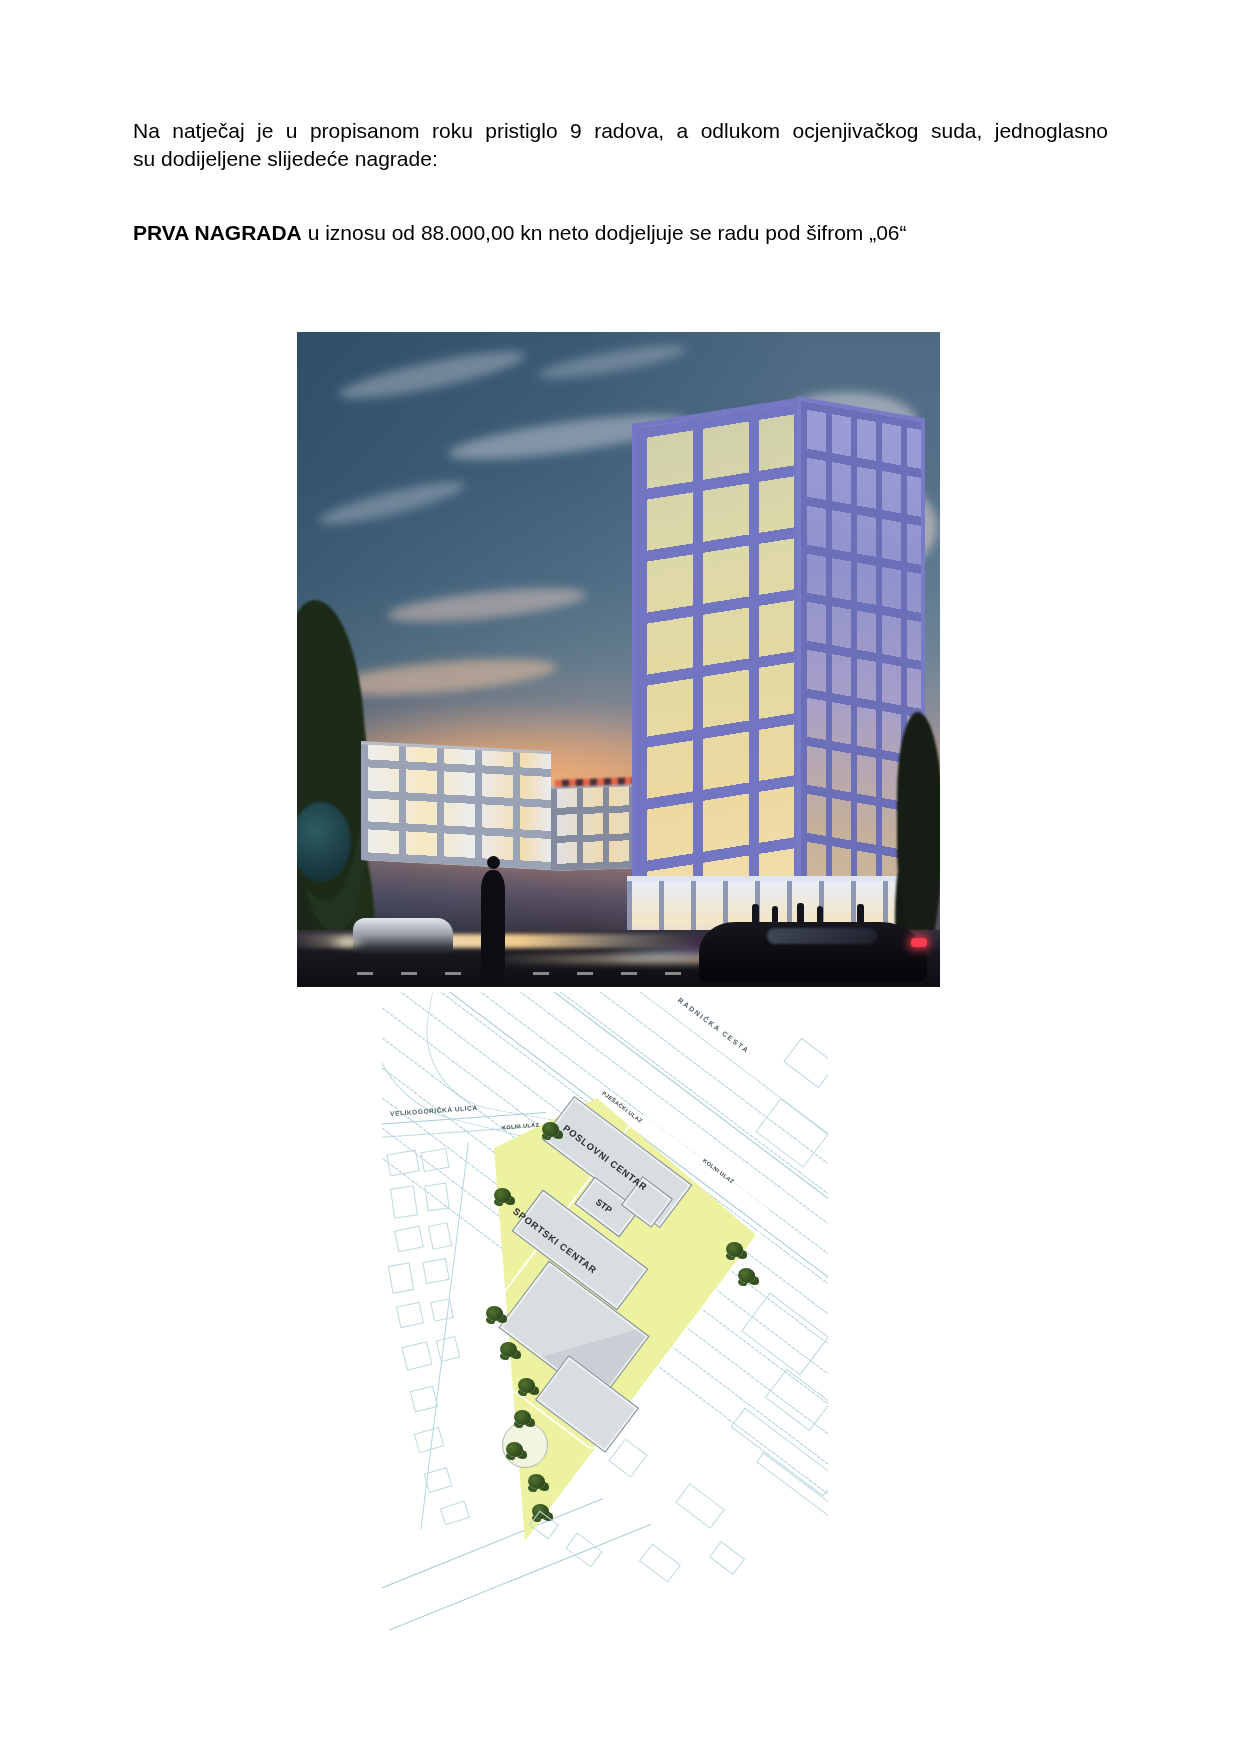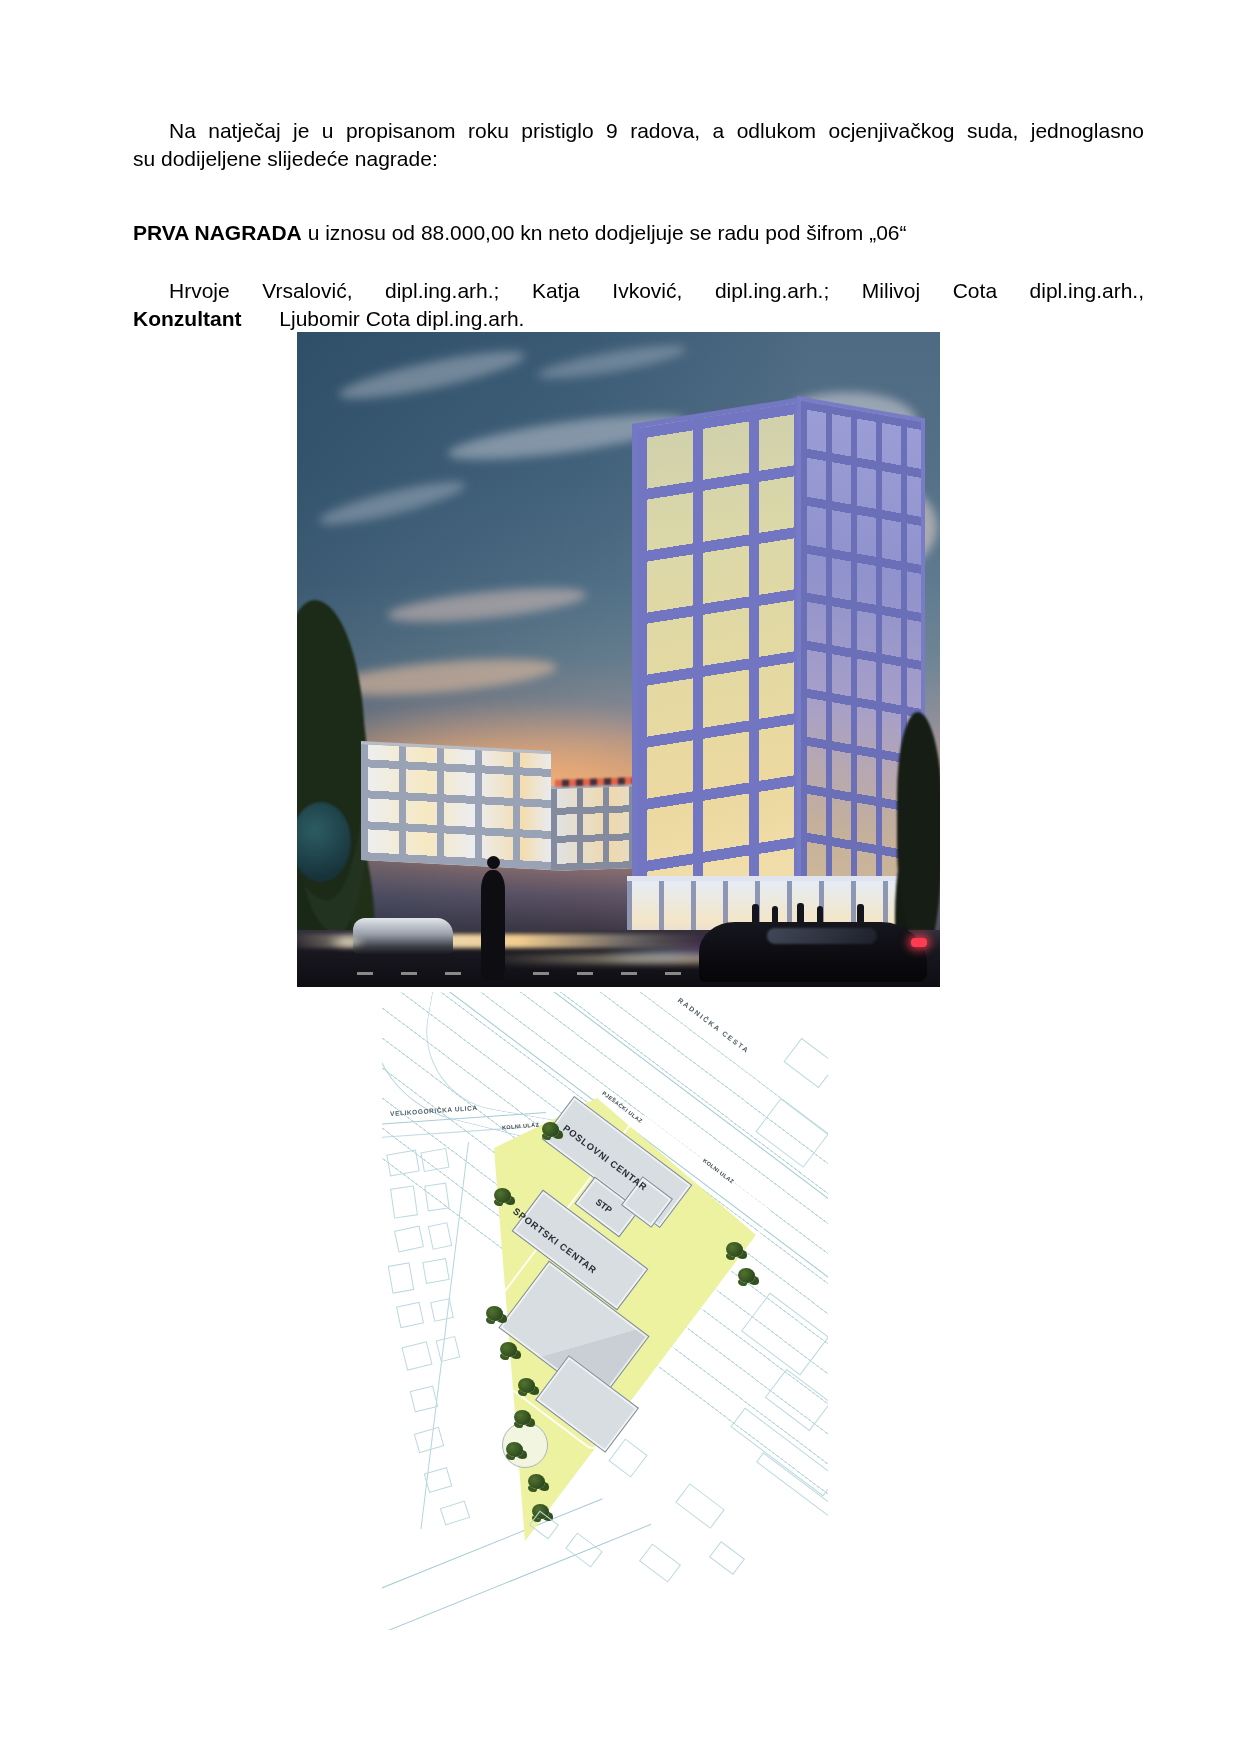--- a/index.html
+++ b/index.html
@@ -1,19 +1,19 @@
 <!DOCTYPE html>
 <html><head>
 <meta charset="utf-8">
 <style>
   html,body{margin:0;padding:0;background:#fff;}
   .page{position:relative;width:1241px;height:1755px;background:#ffffff;overflow:hidden;
         font-family:"Liberation Sans",sans-serif;color:#000;}
   .tl{position:absolute;left:133px;width:975px;font-size:21px;line-height:28px;white-space:nowrap;}
-  .jl{white-space:normal;text-align:justify;text-align-last:justify;margin-left:36px;}
+  .jl{white-space:normal;text-align:justify;text-align-last:justify;}
   .b{font-weight:bold;}
   .tab{display:inline-block;margin-left:32px;}
 
   
   .rendering{position:absolute;left:297px;top:332px;width:643px;height:655px;overflow:hidden;background:#4a6a82;}
   .rendering *{position:absolute;}
   .r-sky{left:0;top:0;right:0;bottom:0;background:linear-gradient(180deg,#3a5a74 0%,#42627b 22%,#4e6d84 38%,#627a8b 50%,#8b8890 60%,#b2917f 66%,#d99d74 72%,#b08379 78%,#5c5264 86%,#2c2834 94%,#17161c 100%);}
   .r-sky2{left:0;top:0;right:0;bottom:0;background:linear-gradient(90deg,rgba(26,58,84,.35),rgba(255,255,255,0) 45%,rgba(170,180,195,.18) 80%);}
   .r-glow{left:-8%;top:56%;width:82%;height:26%;background:radial-gradient(ellipse closest-side,rgba(248,178,118,.95),rgba(248,178,118,0));filter:blur(6px);}
   .r-cloud{border-radius:50%;filter:blur(5px);}
@@ -96,25 +96,20 @@
 
 <div class="page">
 
   <div class="tl jl" style="top:117px">Na natječaj je u propisanom roku pristiglo 9 radova, a odlukom ocjenjivačkog suda, jednoglasno</div>
   <div class="tl" style="top:145px">su dodijeljene slijedeće nagrade:</div>
 
   <div class="tl" style="top:219px">
     <span class="b">PRVA NAGRADA</span>
     <span>u iznosu od 88.000,00 kn neto dodjeljuje se radu pod šifrom „06“</span>
   </div>
-  <div class="tl jl" style="top:277px">Hrvoje Vrsalović, dipl.ing.arh.; Katja Ivković, dipl.ing.arh.; Milivoj Cota dipl.ing.arh.,</div>
-  <div class="tl" style="top:305px">
-    <span class="b">Konzultant</span>
-    <span class="tab">Ljubomir Cota dipl.ing.arh.</span>
-  </div>
 
   <div class="rendering">
     <div class="r-sky"></div>
     <div class="r-sky2"></div>
     <div class="r-glow"></div>
     <div class="r-cloud" style="left:40px;top:30px;width:190px;height:26px;background:rgba(205,208,216,.4);transform:rotate(-12deg)"></div>
     <div class="r-cloud" style="left:150px;top:90px;width:240px;height:30px;background:rgba(214,216,224,.45);transform:rotate(-8deg)"></div>
     <div class="r-cloud" style="left:20px;top:160px;width:150px;height:22px;background:rgba(200,205,215,.38);transform:rotate(-14deg)"></div>
     <div class="r-cloud" style="left:240px;top:20px;width:150px;height:20px;background:rgba(198,202,214,.35);transform:rotate(-10deg)"></div>
     <div class="r-cloud" style="left:480px;top:60px;width:140px;height:60px;background:rgba(225,220,225,.5)"></div>

